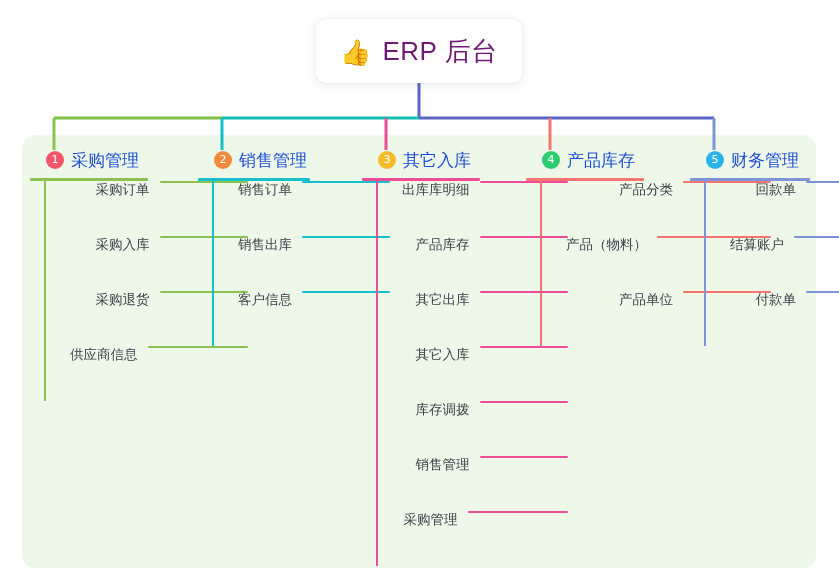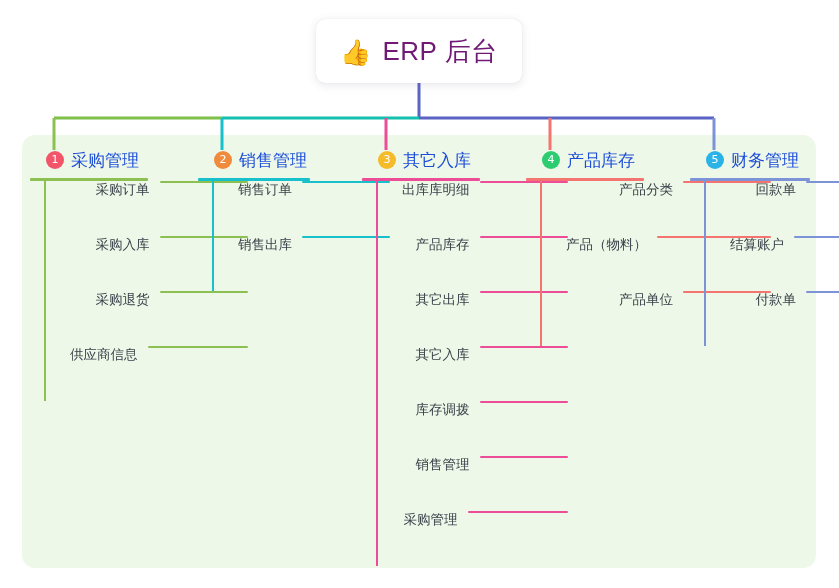--- a/index.html
+++ b/index.html
@@ -192,20 +192,24 @@
         <div class="items">
           <div class="spine" style="background: rgb(23, 192, 202);"></div>
           <div class="leaf">
             <div class="leaf-label">销售订单</div>
             <div class="leaf-rule" style="width: 88px; background: rgb(23, 192, 202);"></div>
           </div>
           <div class="leaf">
             <div class="leaf-label">销售出库</div>
             <div class="leaf-rule" style="width: 88px; background: rgb(23, 192, 202);"></div>
           </div>
+          <div class="leaf">
+            <div class="leaf-label">客户信息</div>
+            <div class="leaf-rule" style="width: 88px; background: rgb(23, 192, 202);"></div>
+          </div>
         </div>
       </div>
       <div class="column" style="left: 362px;">
         <div class="col-head">
           <span class="badge" style="background: rgb(245, 187, 42);">3</span>
           <span class="col-title">其它入库</span>
         </div>
         <div class="head-rule" style="width: 118px; background: rgb(236, 77, 150);"></div>
         <div class="items">
           <div class="spine" style="background: rgb(236, 77, 150);"></div>

